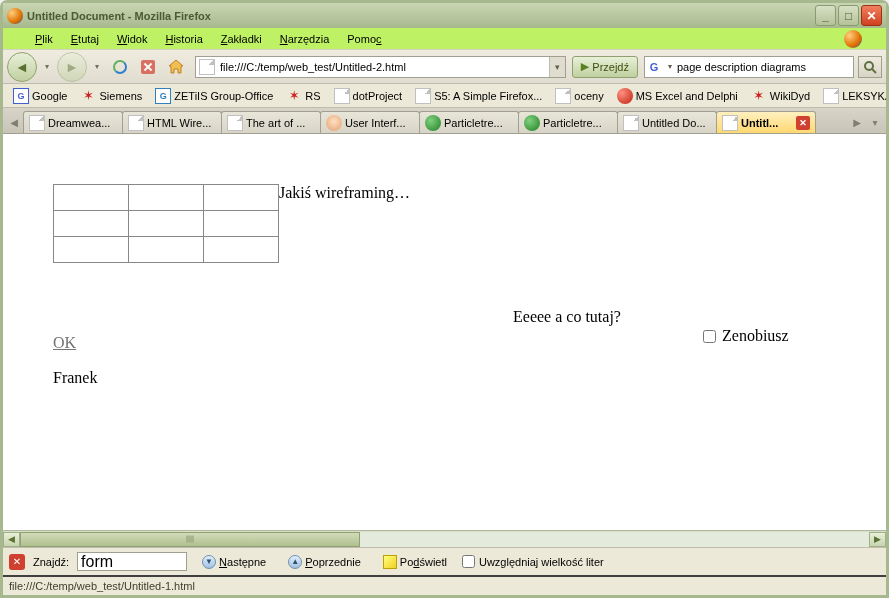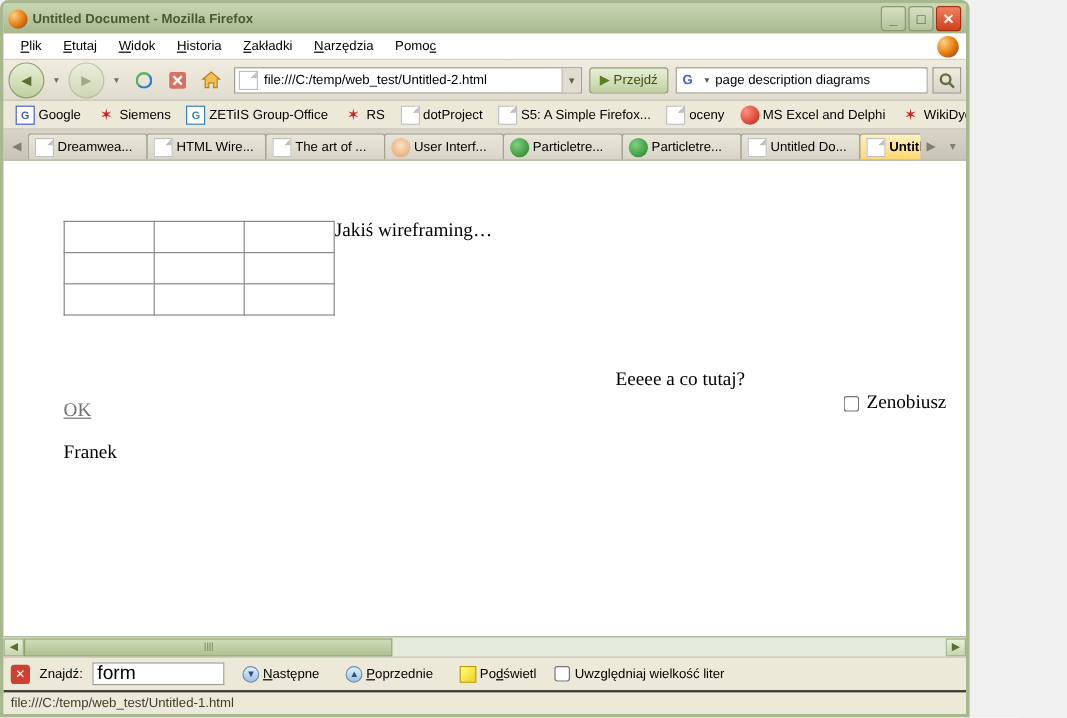--- a/index.html
+++ b/index.html
@@ -6,21 +6,21 @@
   body {
     font-family: Tahoma, Arial, sans-serif;
     font-size: 11px;
     background: #f0f0f0;
     width: 889px;
     height: 598px;
     overflow: hidden;
     position: relative;
   }
   .window {
-    width: 808px;
+    width: 889px;
     height: 598px;
     border: 3px solid #a7b88e;
     border-radius: 7px 7px 0 0;
     background: #ece9d8;
     display: flex;
     flex-direction: column;
   }
   .titlebar {
     height: 25px;
     background: linear-gradient(to bottom, #c9d6b2 0%, #a7b88e 100%);
@@ -42,23 +42,23 @@
     background: linear-gradient(to bottom,#d7e0c4,#b4c298);
     border: 1px solid #8a9a72;
     border-radius: 3px;
     display: flex; align-items: center; justify-content: center;
     font-size: 12px; font-weight: bold; color: #4a5a32;
     cursor: pointer;
   }
   .winbtn.close { background: linear-gradient(to bottom,#f08060,#d04020); color:#fff; border-color:#a03010;}
   .menubar {
     height: 22px;
-    background: #ffffff;
+    background: #bef264;
     display: flex; align-items: center;
-    padding: 0 6px;
+    padding: 0 24px;
     gap: 2px;
     border-bottom: 1px solid #d4d0c0;
   }
   .menubar .menuitem { padding: 2px 8px; cursor: pointer; }
   .menubar .menuitem u { text-decoration: underline; }
   .menubar .ff-small {
     margin-left: auto;
     width:18px; height:18px; border-radius:50%;
     background: radial-gradient(circle at 30% 30%, #ffd080, #e07000 60%, #3050a0 100%);
   }

